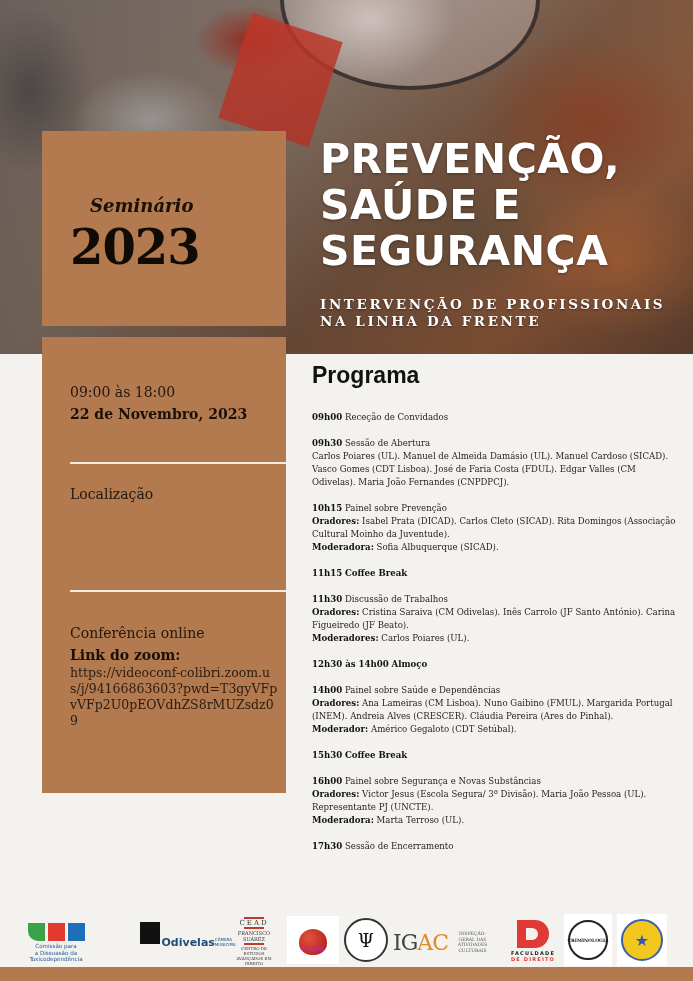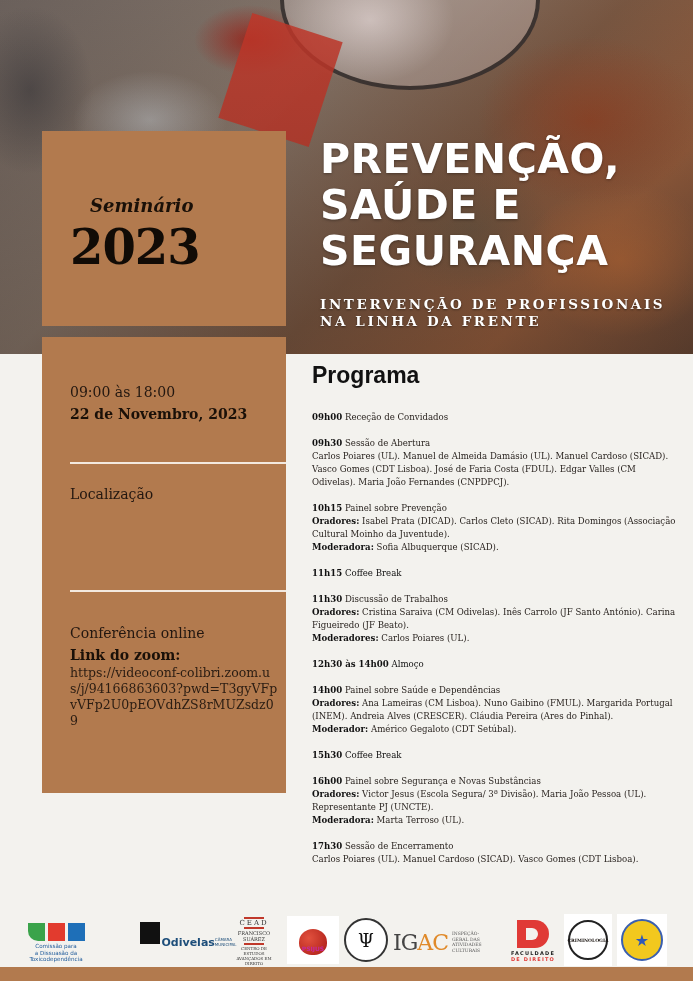--- a/index.html
+++ b/index.html
@@ -94,21 +94,21 @@
       color: #111;
     }
     .programa {
       position: absolute; left: 312px; top: 411px; width: 370px;
       font-family: "DejaVu Serif", serif; font-size: 8.6px; line-height: 13px;
       color: #2a2420;
     }
     .prog-item { margin-bottom: 13px; }
     .prog-item .time { font-weight: bold; color: #111; }
     .prog-item .role { font-weight: bold; color: #111; }
-    .prog-item.bold .desc { font-weight: normal; color: #111; }
+    .prog-item.bold .desc { font-weight: bold; color: #111; }
     
     .logos {
       position: absolute; left: 0; top: 910px; width: 693px; height: 57px;
     }
     .logo { position: absolute; display: flex; align-items: center; justify-content: center; }
     .logo-cdt { left: 25px; top: 8px; width: 62px; height: 50px; flex-direction: column; }
     .cdt-mark { display: flex; gap: 3px; height: 18px; }
     .cdt-mark span { display: block; width: 17px; height: 18px; }
     .cdt-text { font-family: "DejaVu Sans", sans-serif; font-size: 5.6px; color: #1e5a9a; line-height: 6.5px; text-align: center; margin-top: 2px; }
     .logo-vice { left: 94px; top: 12px; width: 68px; height: 36px; }
@@ -119,21 +119,21 @@
     .odiv-text { font-family: "DejaVu Sans", sans-serif; font-weight: bold; font-size: 11px; color: #1d4e7a; }
     .odiv-sub { font-family: "DejaVu Sans", sans-serif; font-size: 4px; color: #1d4e7a; }
     .logo-cead { left: 230px; top: 6px; width: 48px; height: 50px; flex-direction: column; }
     .cead-lines { width: 20px; height: 3px; background: #c0392b; margin: 1px 0; }
     .cead-text { font-family: "DejaVu Serif", serif; font-size: 5px; color: #333; text-align: center; line-height: 6px; }
     .logo-psijus { left: 287px; top: 6px; width: 52px; height: 48px; background: #fff; flex-direction: column; }
     .apple { width: 28px; height: 26px; background: radial-gradient(circle at 35% 35%, #e2513e, #a91a14); border-radius: 50% 50% 45% 45%; }
     .psijus-text { font-family: "DejaVu Sans", sans-serif; font-size: 6px; color: #c52a9e; font-weight: bold; margin-top: -10px; }
     .logo-apsi { left: 344px; top: 8px; width: 44px; height: 44px; border-radius: 50%; border: 2px solid #333; background: #fff; }
     .apsi-psi { font-family: "DejaVu Serif", serif; font-size: 18px; color: #111; }
-    .logo-igac { left: 393px; top: 14px; width: 100px; height: 36px; }
+    .logo-igac { left: 393px; top: 14px; width: 100px; height: 36px; text-align: center; }
     .igac-text { font-family: "DejaVu Serif", serif; font-size: 22px; color: #444; letter-spacing: -1px; }
     .igac-text .ac { color: #e08a2a; }
     .igac-sub { font-family: "DejaVu Serif", serif; font-size: 4.5px; color: #555; line-height: 5.5px; margin-left: 4px; width: 42px; }
     .logo-fd { left: 505px; top: 6px; width: 56px; height: 50px; flex-direction: column; }
     .fd-d { width: 32px; height: 28px; background: #e03a36; border-radius: 0 14px 14px 0; position: relative; }
     .fd-d::after { content: ""; position: absolute; left: 9px; top: 8px; width: 12px; height: 12px; background: #f3f2ee; border-radius: 0 6px 6px 0; }
     .fd-text { font-family: "DejaVu Sans", sans-serif; font-weight: bold; font-size: 5px; letter-spacing: 1.2px; color: #222; text-align: center; line-height: 6px; margin-top: 2px; }
     .logo-crim { left: 564px; top: 4px; width: 48px; height: 52px; background: #fff; }
     .crim-ring { width: 40px; height: 40px; border-radius: 50%; border: 2px solid #222; display: flex; align-items: center; justify-content: center; font-family: "DejaVu Serif", serif; font-size: 4.5px; font-weight: bold; }
     .logo-cpcj { left: 617px; top: 4px; width: 50px; height: 52px; background: #fff; }
@@ -216,21 +216,20 @@
     <div class="prog-item bold">
       <div><span class="time">15h30</span> <span class="desc">Coffee Break</span></div>
     </div>
     <div class="prog-item">
       <div><span class="time">16h00</span> <span class="desc">Painel sobre Segurança e Novas Substâncias</span></div>
       <div><span class="role">Oradores:</span> <span>Victor Jesus (Escola Segura/ 3ª Divisão). Maria João Pessoa (UL). Representante PJ (UNCTE).</span></div>
       <div><span class="role">Moderadora:</span> <span>Marta Terroso (UL).</span></div>
     </div>
     <div class="prog-item">
       <div><span class="time">17h30</span> <span class="desc">Sessão de Encerramento</span></div>
-      <div><span>Carlos Poiares (UL). Manuel Cardoso (SICAD). Vasco Gomes (CDT Lisboa).</span></div>
     </div>
   </div>
 
 <div class="logos">
   <div class="logo logo-cdt">
     <div class="cdt-mark">
       <span style="background:#3aa34a;border-radius:0 0 0 10px;"></span>
       <span style="background:#e23b2e;"></span>
       <span style="background:#1e6fb8;"></span>
     </div>

